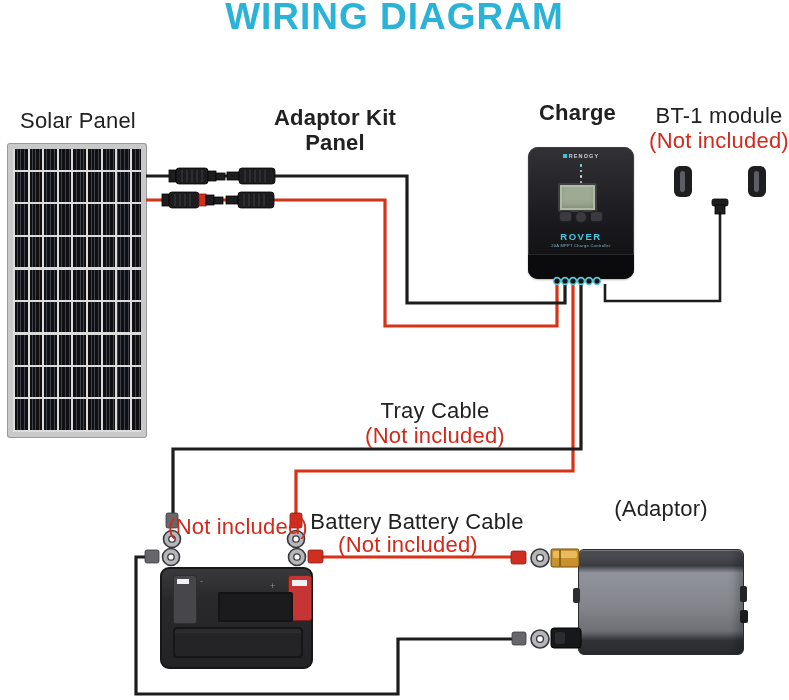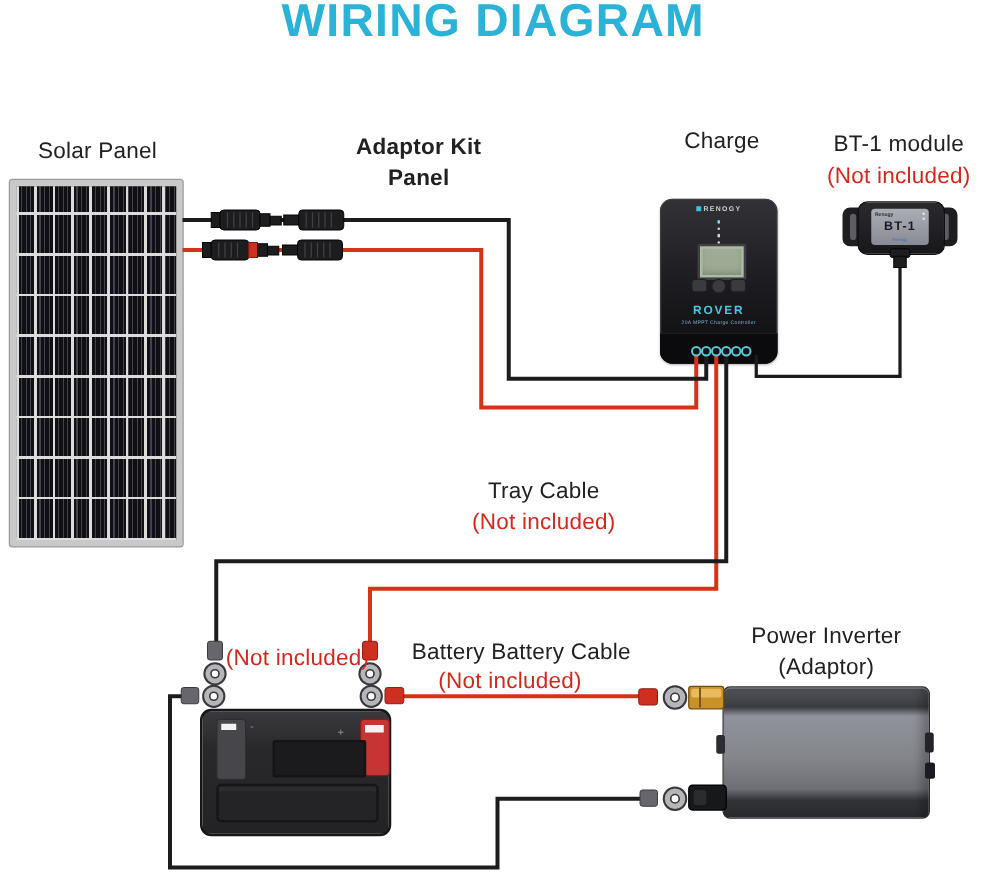--- a/index.html
+++ b/index.html
@@ -3,37 +3,37 @@
 <meta charset="utf-8">
 <style>
   html,body{margin:0;padding:0;background:#ffffff;}
   body{width:789px;height:700px;font-family:"Liberation Sans", sans-serif;}
   .stage{position:relative;width:789px;height:700px;overflow:hidden;background:#ffffff;}
 
   
   .title{position:absolute;left:0;right:0;top:-4px;margin:0;text-align:center;
          font-size:37px;font-weight:bold;letter-spacing:1px;color:var(--title_accent,#2ab3d7);}
   .lbl{position:absolute;text-align:center;color:var(--label_text,#212121);
-       font-size:18px;line-height:25px;letter-spacing:.2px;z-index:30;}
+       font-size:22px;line-height:25px;letter-spacing:.2px;z-index:30;}
   .red{color:var(--not_included_red,#d3291b);}
   .shift-l{transform:translateX(-9px);}
 
   
   .solar-panel{position:absolute;left:8px;top:144px;width:128px;height:283px;
     border:5px solid #c9c9c9;border-radius:2px;background-color:#101014;z-index:10;
     background-image:
       repeating-linear-gradient(0deg,#dcdcdc 0 2px,transparent 2px 32.5px),
       repeating-linear-gradient(90deg,#dcdcdc 0 2px,transparent 2px 14.6px),
       repeating-linear-gradient(90deg,rgba(125,130,142,.45) 0 1px,transparent 1px 3.7px);
     box-shadow:0 0 0 1px #9a9a9a;}
 
   
-  .controller{position:absolute;left:528px;top:159px;width:94px;height:132px;z-index:10;
+  .controller{position:absolute;left:528px;top:147px;width:94px;height:132px;z-index:10;
     background:linear-gradient(180deg,#313136 0%,#1b1b1f 55%,#0d0d0f 100%);
-    border-radius:10px;box-shadow:inset 0 0 0 1px #3c3c41, 0 1px 2px rgba(0,0,0,.3);}
+    border-radius:10px;box-shadow:inset 0 0 0 1px #3c3c41, 0 1px 2px rgba(0,0,0,.3);padding-left:12px;}
   .controller>div{position:absolute;}
   .cc-brand{top:6px;left:0;width:100%;text-align:center;font-size:5.5px;color:#ccd1d5;
     font-weight:bold;letter-spacing:1.1px;}
   .cc-logo-mark{display:inline-block;width:4px;height:4px;background:#3fc0da;margin-right:2px;}
   .cc-leds{top:17px;left:0;width:100%;display:flex;flex-direction:column;align-items:center;gap:3px;}
   .cc-leds i{width:2.5px;height:2.5px;border-radius:50%;background:#d8d8db;}
   .cc-leds i:first-child{background:#7adef0;}
   .cc-lcd{left:30px;top:36px;width:35px;height:25px;background:#9dab94;border:2px solid #3f4044;
     border-radius:2px;box-shadow:inset 0 0 0 2px #aebba3, inset 0 -4px 6px rgba(0,0,0,.2);}
   .cc-buttons{top:64px;left:0;width:100%;display:flex;justify-content:center;gap:3px;}
@@ -105,45 +105,44 @@
 
   <h1 class="title">WIRING DIAGRAM</h1>
 
   <div class="lbl" style="left:8px;top:108px;width:140px;">Solar Panel</div>
 
   <div class="lbl" style="left:255px;top:105px;width:160px;font-weight:bold;">
     <div>Adaptor Kit</div>
     <div>Panel</div>
   </div>
 
-  <div class="lbl" style="left:500px;top:100px;width:155px;">
+  <div class="lbl" style="left:500px;top:100px;width:155px;font-weight:bold;">
     <div>Charge</div>
   </div>
 
   <div class="lbl" style="left:645px;top:103px;width:148px;">
     <div>BT-1 module</div>
     <div class="red">(Not included)</div>
   </div>
 
-  <div class="lbl" style="left:350px;top:380px;width:170px;text-align:center;">
+  <div class="lbl" style="left:350px;top:398px;width:170px;text-align:center;">
     <div>Tray Cable</div>
     <div class="red">(Not included)</div>
   </div>
 
   <div class="lbl" style="left:160px;top:515px;width:156px;line-height:23px;">
     <div class="red">(Not included)</div>
   </div>
 
   <div class="lbl" style="left:307px;top:510px;width:220px;line-height:23px;">
     <div>Battery Battery Cable</div>
     <div class="red shift-l">(Not included)</div>
   </div>
 
   <div class="lbl" style="left:580px;top:496px;width:162px;">
-    <div>Power Inverter</div>
     <div>(Adaptor)</div>
   </div>
 
   <div class="solar-panel"></div>
 
   <div class="controller">
     <div class="cc-brand"><span class="cc-logo-mark"></span><span>RENOGY</span></div>
     <div class="cc-leds">
         <i></i>
         <i></i>
@@ -156,31 +155,20 @@
         <i></i>
         <i></i>
       </div>
     <div class="cc-model">ROVER</div>
     <div class="cc-sub">20A MPPT Charge Controller</div>
     <div class="cc-strip"></div>
   </div>
 
   <div class="bt1-ear l"></div>
   <div class="bt1-ear r"></div>
-  <div class="bt1-body">
-    <div class="bt1-plate">
-      <div class="bt1-brand-top">Renogy</div>
-      <div class="bt1-leds">
-          <i></i>
-          <i></i>
-        </div>
-      <div class="bt1-name">BT-1</div>
-      <div class="bt1-brand-bottom">Renogy</div>
-    </div>
-  </div>
 
   <div class="battery">
     <div class="bat-term-neg"></div>
     <div class="bat-term-pos"></div>
     <div class="bat-minus">-</div>
     <div class="bat-plus">+</div>
     <div class="bat-recess"></div>
     <div class="bat-handle"></div>
   </div>
 

